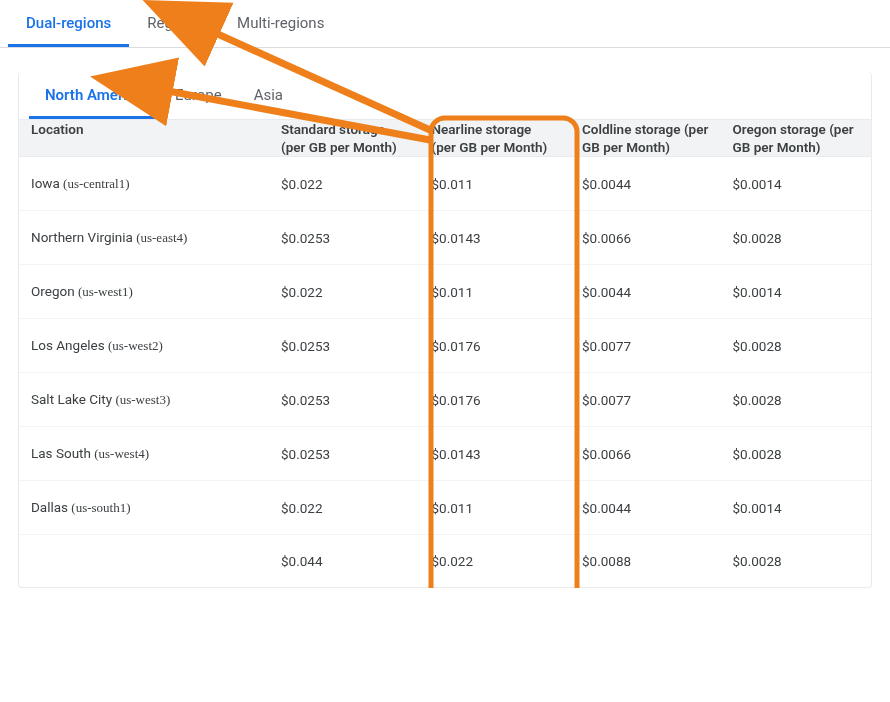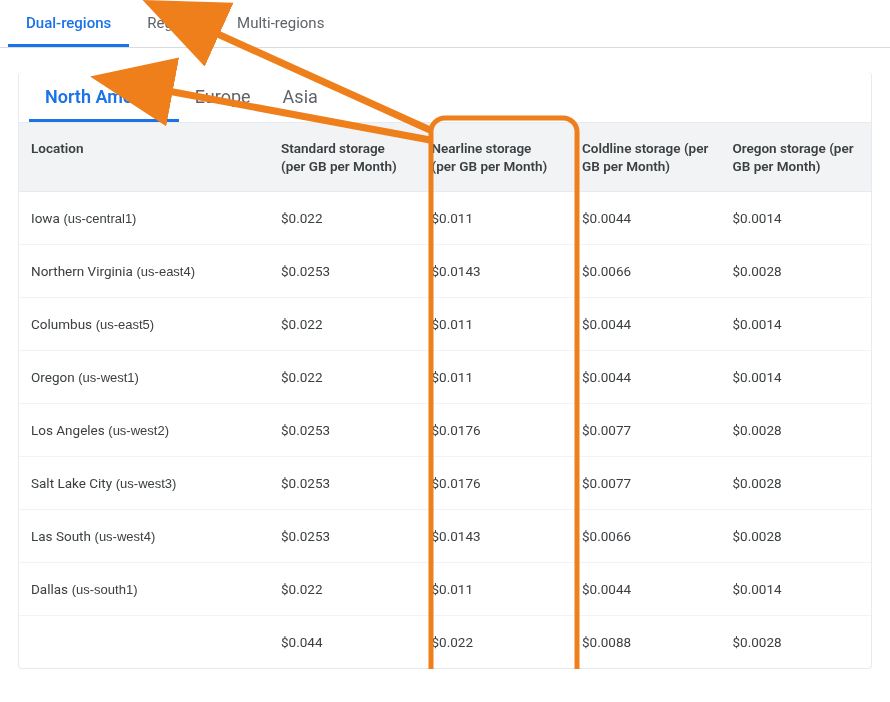--- a/index.html
+++ b/index.html
@@ -36,56 +36,56 @@
       border-radius: 4px;
       overflow: hidden;
     }
     .sub-tabs {
       display: flex;
       padding: 0 10px;
       border-bottom: 1px solid #e8eaed;
     }
     .sub-tab {
       padding: 14px 16px 12px;
-      font-size: 18px;
+      font-size: 15px;
       color: #5f6368;
       cursor: pointer;
       border-bottom: 3px solid transparent;
     }
     .sub-tab.active {
       color: #1a73e8;
       font-weight: 600;
       border-bottom: 3px solid #1a73e8;
     }
     table {
       width: 100%;
       border-collapse: collapse;
       table-layout: fixed;
     }
     thead th {
       background: #f1f3f4;
       text-align: left;
       font-weight: 600;
       font-size: 13.5px;
       color: #3c4043;
-      padding: 16px 12px;
+      padding: 0 12px;
       border-bottom: 1px solid #e8eaed;
       vertical-align: top;
       line-height: 1.35;
     }
     thead th:first-child { width: 250px; }
     tbody td {
       padding: 18px 12px;
       font-size: 13.5px;
       color: #3c4043;
       border-bottom: 1px solid #f1f3f4;
     }
     tbody tr:last-child td { border-bottom: none; }
     .loc-id {
-      font-family: Liberation Sans, sans-serif;
+      font-family: Liberation Serif, serif;
       font-size: 13px;
       color: #3c4043;
     }
     .annotation-layer {
       position: absolute;
       left: 0; top: 0;
       width: 890px; height: 702px;
       pointer-events: none;
     }
   </style>
@@ -122,27 +122,20 @@
           <td>$0.011</td>
           <td>$0.0044</td>
           <td>$0.0014</td>
         </tr>
         <tr>
           <td><span>Northern Virginia</span><span class="loc-id"> (us-east4)</span></td>
           <td>$0.0253</td>
           <td>$0.0143</td>
           <td>$0.0066</td>
           <td>$0.0028</td>
-        </tr>
-        <tr>
-          <td><span>Columbus</span><span class="loc-id"> (us-east5)</span></td>
-          <td>$0.022</td>
-          <td>$0.011</td>
-          <td>$0.0044</td>
-          <td>$0.0014</td>
         </tr>
         <tr>
           <td><span>Oregon</span><span class="loc-id"> (us-west1)</span></td>
           <td>$0.022</td>
           <td>$0.011</td>
           <td>$0.0044</td>
           <td>$0.0014</td>
         </tr>
         <tr>
           <td><span>Los Angeles</span><span class="loc-id"> (us-west2)</span></td>

